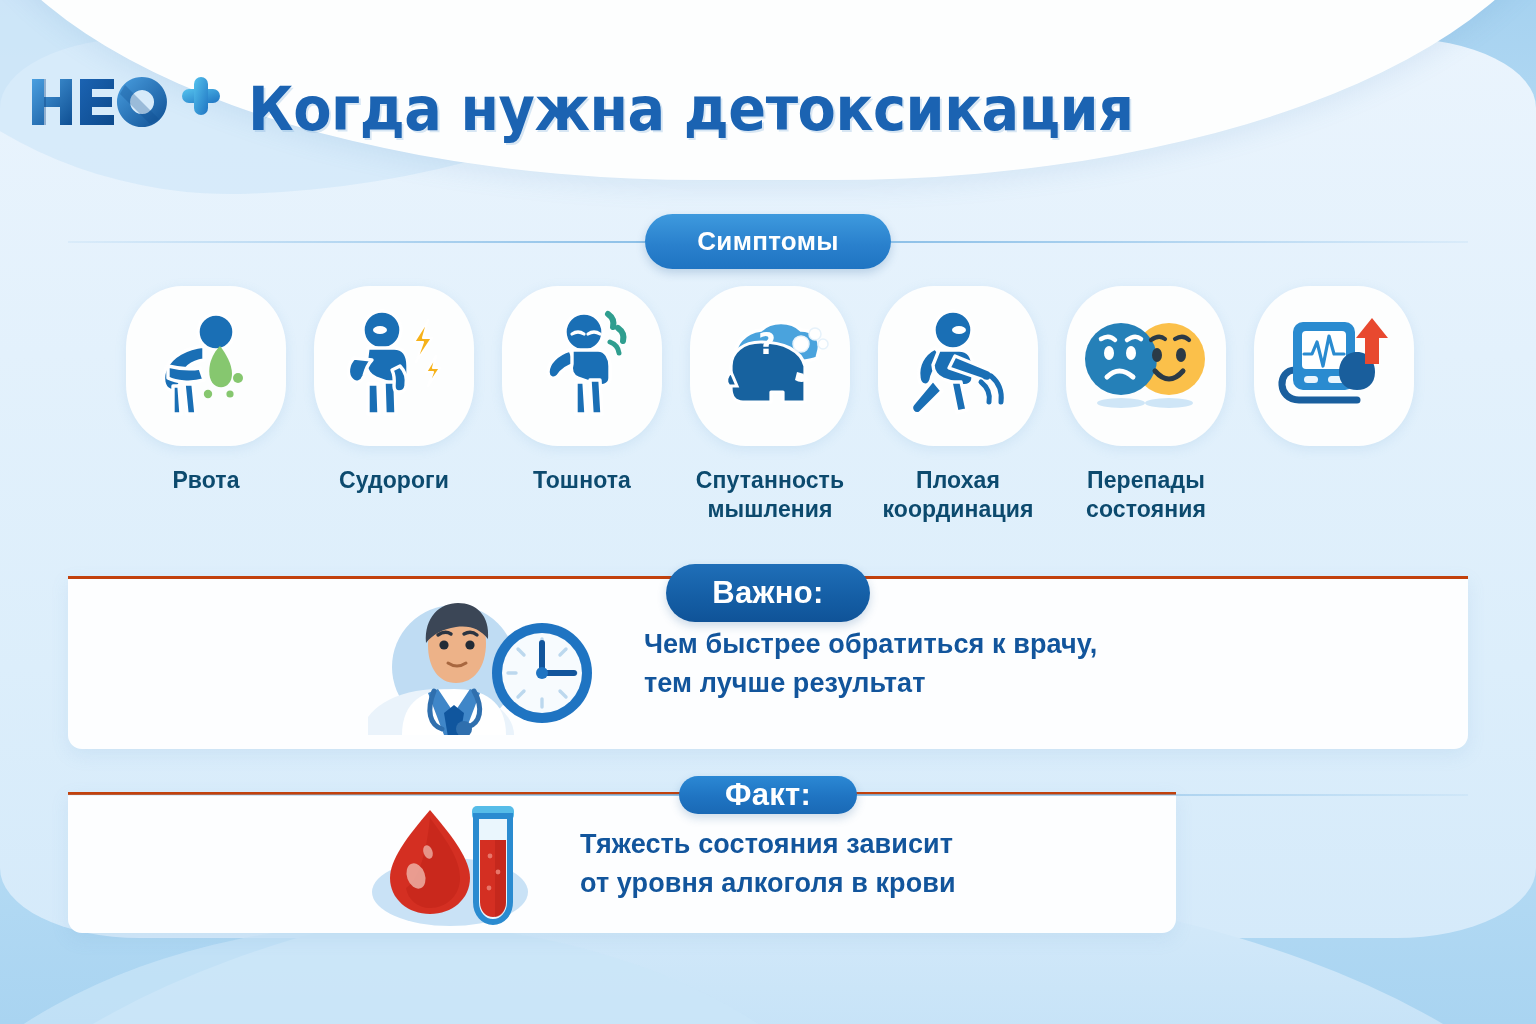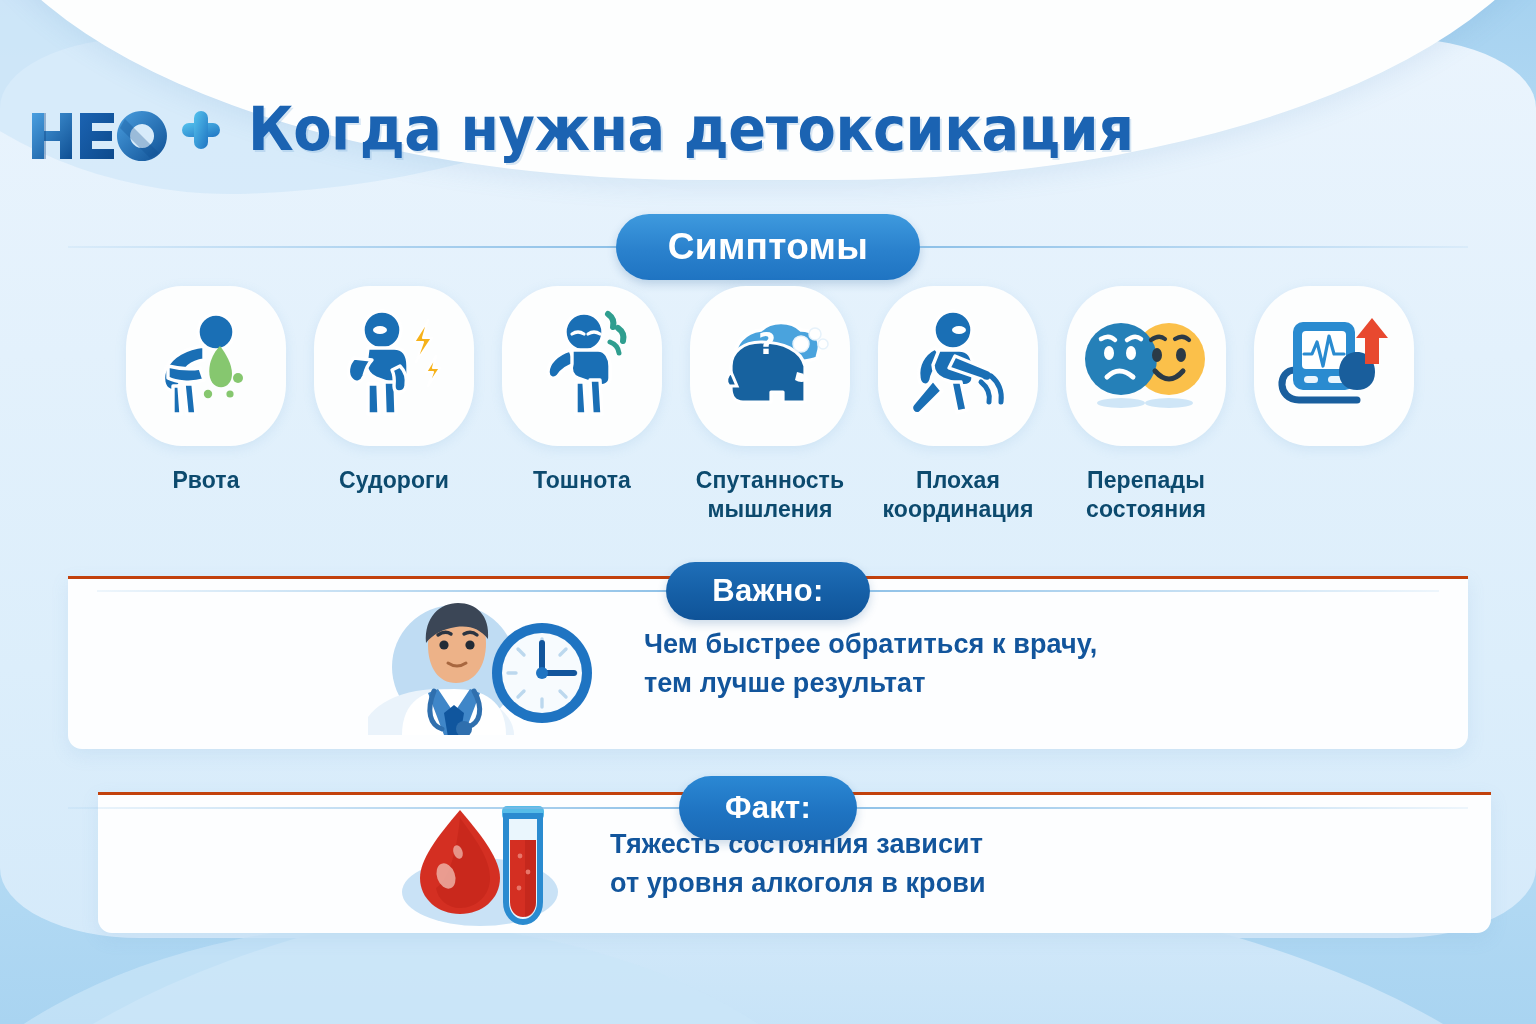--- a/index.html
+++ b/index.html
@@ -24,21 +24,21 @@
     border-radius:50% 50% 0 0/100% 100% 0 0;}
   .bg-wave-bottom2{position:absolute;left:-140px;right:40%;bottom:-260px;height:360px;
     background:#cbe5f8;border-radius:50% 50% 0 0/100% 100% 0 0;opacity:.7;}
 
   
   .header{position:absolute;left:0;top:0;width:1536px;height:190px;}
   .header-sheet{position:absolute;left:-40px;right:-40px;top:-150px;height:330px;
     background:#fdfefe;border-radius:0 0 46% 46%/0 0 100% 100%;
     box-shadow:0 6px 26px rgba(90,150,200,.14);}
   .header-row{position:absolute;left:0;top:74px;width:1536px;height:90px;
-    display:flex;align-items:flex-end;padding-left:30px;box-sizing:border-box;}
+    display:flex;align-items:flex-start;padding-left:30px;box-sizing:border-box;}
 
   .logo{display:flex;align-items:center;gap:0px;height:56px;margin-right:22px;flex:0 0 auto;}
   .logo svg{display:block;}
   .title{
     font-family:"DejaVu Sans","Liberation Sans",sans-serif;
     font-weight:700;font-size:60px;letter-spacing:-0.5px;
     color:#1b63b2;white-space:nowrap;
     transform:scaleX(.93);transform-origin:left center;
     text-shadow:2px 2px 0 rgba(120,170,215,.28);
   }
@@ -46,46 +46,46 @@
   
   .rule-row{position:absolute;display:flex;align-items:center;width:100%;}
   .rule{flex:1 1 auto;height:2px;background:linear-gradient(90deg,rgba(150,198,235,.15),rgba(126,184,228,.85));}
   .rule.right{background:linear-gradient(90deg,rgba(126,184,228,.85),rgba(150,198,235,.15));}
   .badge{
     flex:0 0 auto;color:#fff;font-weight:700;white-space:nowrap;
     border-radius:999px;display:flex;align-items:center;justify-content:center;
     box-shadow:0 4px 10px rgba(30,90,150,.22);
   }
   .badge-sym{background:linear-gradient(180deg,#3e9ade 0%,#2a81cd 55%,#1f74c2 100%);
-    padding:12px 52px;font-size:37px;letter-spacing:.3px;}
+    padding:12px 52px;font-size:26px;letter-spacing:.3px;}
   .badge-dark{background:linear-gradient(180deg,#1f6fb8 0%,#155fa6 55%,#0f5398 100%);
     padding:11px 46px;font-size:31px;letter-spacing:.3px;}
   .badge-fact{background:linear-gradient(180deg,#2b88d4 0%,#1f74c2 55%,#1a69b5 100%);
-    padding:14px 46px;font-size:31px;letter-spacing:.3px;}
+    padding:1px 46px;font-size:31px;letter-spacing:.3px;}
 
   
   .symptoms{position:absolute;left:120px;top:286px;width:1300px;
     display:flex;justify-content:space-between;align-items:flex-start;}
   .sym{width:172px;display:flex;flex-direction:column;align-items:center;}
   .sym-tile{width:160px;height:160px;background:#fdfefe;
     border-radius:56px 56px 56px 56px/62px 62px 62px 62px;
     display:flex;align-items:center;justify-content:center;
     box-shadow:0 3px 12px rgba(110,165,210,.16);}
   .sym-label{margin-top:20px;text-align:center;color:#0c4a6e;
     font-weight:700;font-size:23px;line-height:1.27;letter-spacing:.1px;}
 
   
   .panel{position:absolute;background:#fdfeff;border-radius:0 0 14px 14px;
     border-top:3px solid #c2410c;box-shadow:0 6px 18px rgba(110,160,205,.13);}
   .panel-inner{display:flex;align-items:center;height:100%;}
   .panel-art{flex:0 0 auto;display:flex;align-items:center;justify-content:center;}
   .panel-text{color:#12559c;font-weight:700;font-size:27px;line-height:1.45;letter-spacing:.1px;}
 
   .important{left:68px;top:576px;width:1400px;height:170px;}
-  .fact{left:68px;top:792px;width:1393px;height:138px;margin-left:30px;}
+  .fact{left:68px;top:792px;width:1108px;height:138px;}
 </style>
 </head>
 <body>
 
 <div id="stage">
 
   <div class="bg-base"></div>
   <div class="bg-card"></div>
   <div class="bg-wave-bottom"></div>
   <div class="bg-wave-bottom2"></div>
@@ -289,21 +289,21 @@
           <rect x="31" y="68" width="14" height="7" rx="3.5" fill="#eaf5fd"></rect>
           <rect x="55" y="68" width="18" height="7" rx="3.5" fill="#eaf5fd"></rect>
           <path d="M84 44 c12 0 18 10 18 20 c0 12 -8 18 -18 18 c-10 0 -18 -6 -18 -18 c0 -10 6 -20 18 -20 Z" fill="#195e9c"></path>
           <path d="M99 10 l16 20 h-9 v26 h-14 V30 h-9 Z" fill="#e8492f"></path>
         </svg>
         </span>
       </div>
     </div>
   </div>
 
-  <div class="rule-row" style="top:562px;left:0;padding:0 97px;box-sizing:border-box;z-index:5;">
+  <div class="rule-row" style="top:562px;left:0;padding:0 97px;box-sizing:border-box;z-index:5;flex-direction:column;">
     <div class="rule"></div>
     <div class="badge badge-dark">Важно:</div>
     <div class="rule right"></div>
   </div>
 
   <div class="panel important">
     <div class="panel-inner" style="padding-left:300px;">
       <div class="panel-art">
         <svg width="230" height="142" viewBox="0 0 230 142">
           <circle cx="86" cy="74" r="62" fill="#bfdcf3"></circle>

